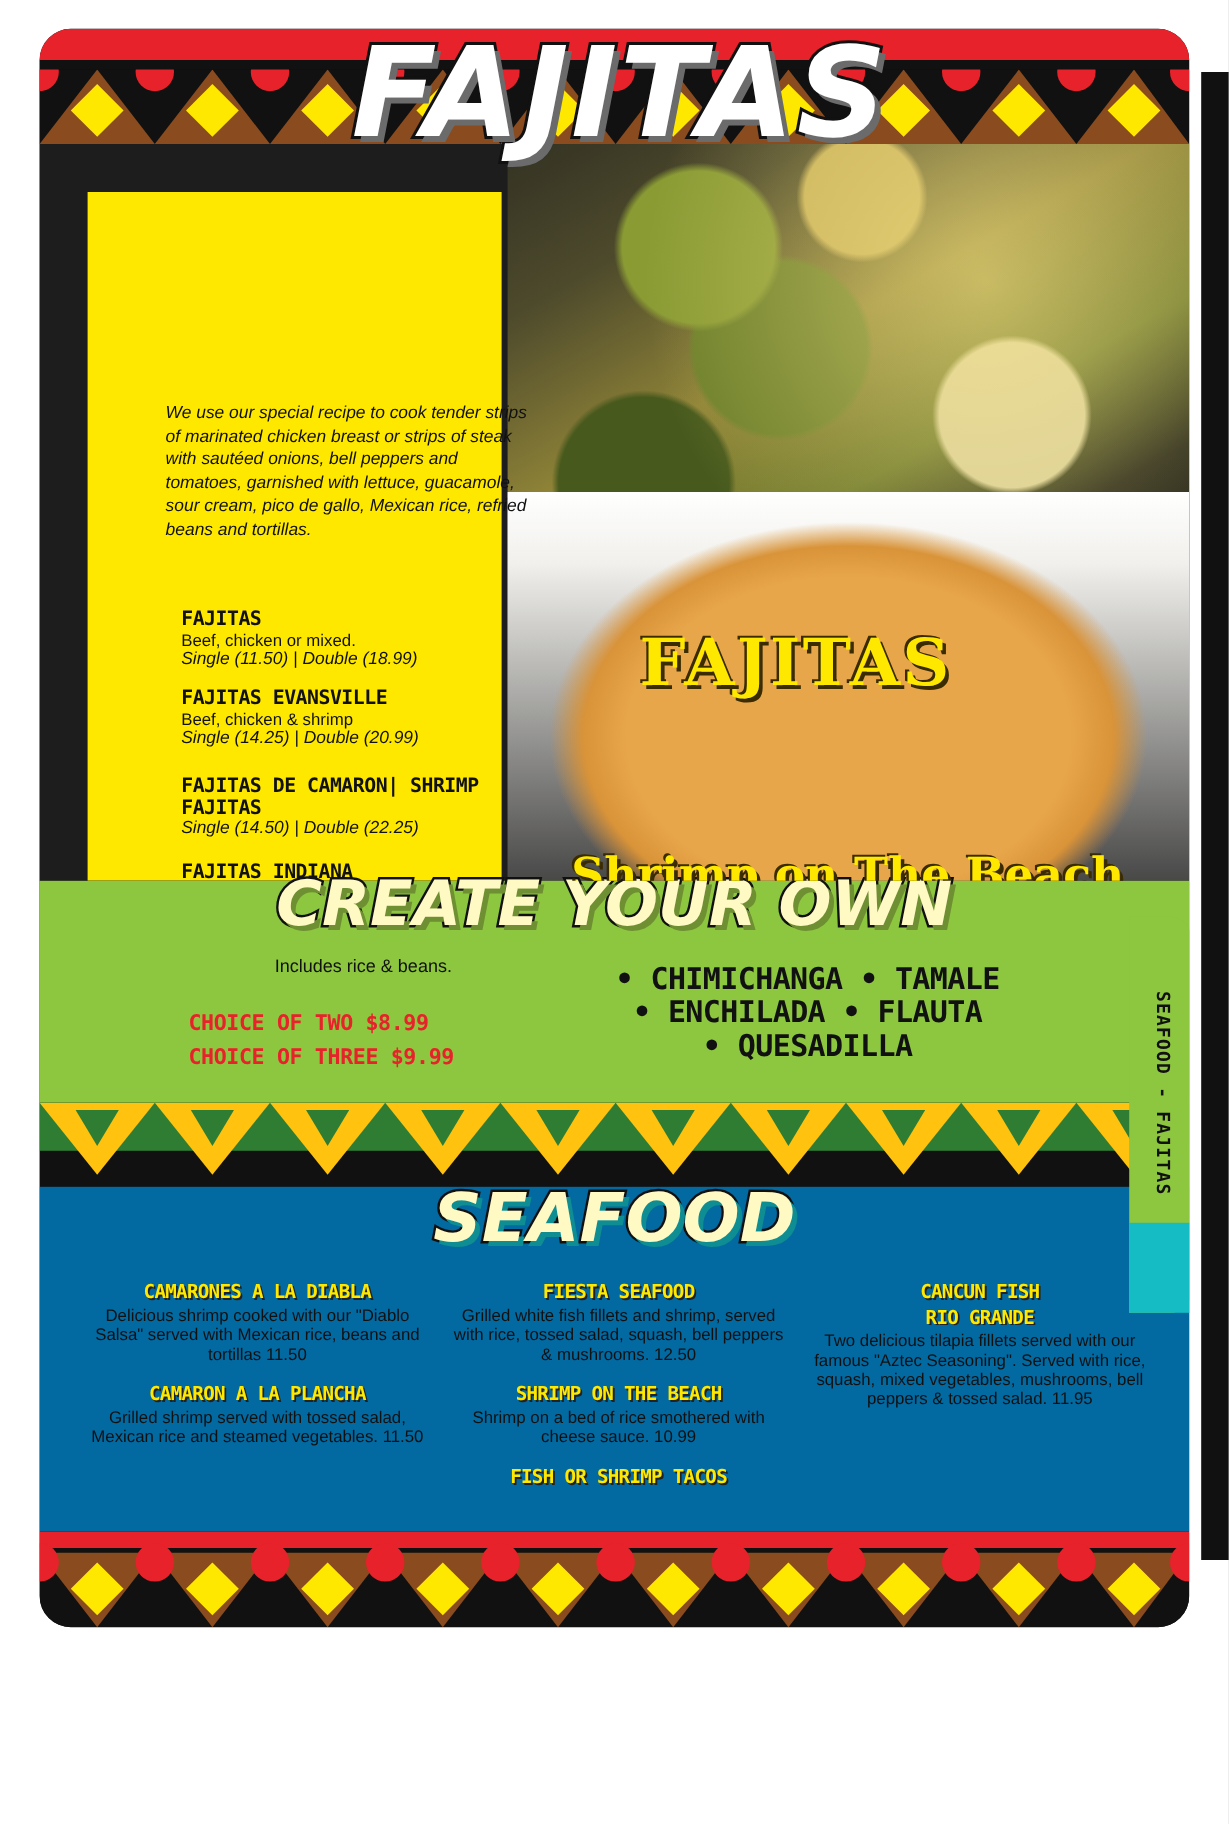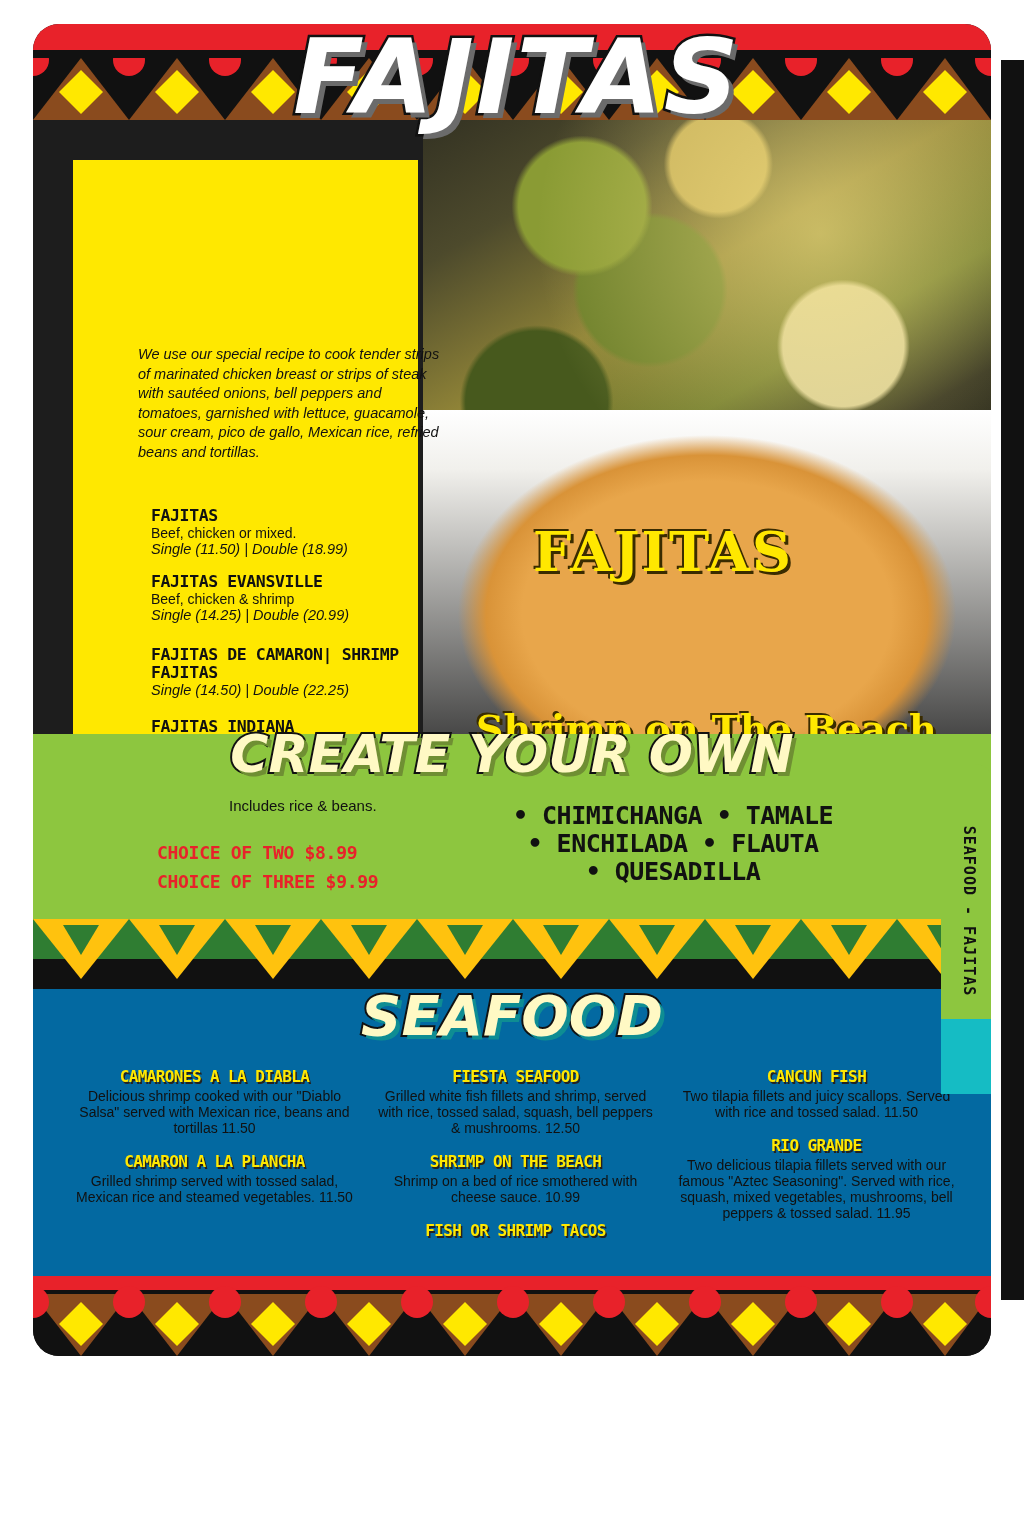--- a/index.html
+++ b/index.html
@@ -55,21 +55,21 @@
   }
   .hero-label{
     position:absolute;font-family:"DejaVu Serif", serif;font-weight:bold;
     color:#ffe800;text-shadow:3px 3px 0 #3a2c00,-2px -2px 0 #3a2c00;
     z-index:6;
   }
   .label-fajitas{left:500px;top:400px;font-size:54px;letter-spacing:2px;}
   .label-shrimp{left:443px;top:586px;font-size:38px;}
 
   .desc{
-    position:absolute;left:105px;top:225px;width:310px;
+    position:absolute;left:105px;top:215px;width:310px;
     font-style:italic;font-size:14.5px;line-height:19.5px;color:#111;
   }
   .menu-list{position:absolute;left:118px;top:386px;width:300px;}
   .mi-name{font-family:"DejaVu Sans Mono", monospace;font-weight:bold;font-size:16.5px;letter-spacing:-.4px;color:#111;}
   .mi-desc{font-size:14px;color:#111;line-height:16px;}
   .mi-price{font-style:italic;font-size:14.5px;color:#111;line-height:17px;}
   .mi{margin-bottom:14px;}
 
   
   .cyo{position:absolute;left:0;top:710px;width:100%;height:185px;background:#8dc63f;}
@@ -260,21 +260,20 @@
       </div>
       <div class="sf-col">
         <div class="sf-name">FIESTA SEAFOOD</div>
         <div class="sf-desc">Grilled white fish fillets and shrimp, served with rice, tossed salad, squash, bell peppers &amp; mushrooms. 12.50</div>
         <div class="sf-name">SHRIMP ON THE BEACH</div>
         <div class="sf-desc">Shrimp on a bed of rice smothered with cheese sauce. 10.99</div>
         <div class="sf-name">FISH OR SHRIMP TACOS</div>
       </div>
       <div class="sf-col">
         <div class="sf-name">CANCUN FISH</div>
-        <div class="sf-desc">Two tilapia fillets and juicy scallops. Served with rice and tossed salad. 11.50</div>
         <div class="sf-name">RIO GRANDE</div>
         <div class="sf-desc">Two delicious tilapia fillets served with our famous "Aztec Seasoning". Served with rice, squash, mixed vegetables, mushrooms, bell peppers &amp; tossed salad. 11.95</div>
       </div>
     </div>
   </div>
 
   <div style="position:absolute;left:0;top:1252px;width:100%;height:80px;">
     <svg width="958" height="80" viewBox="0 0 958 80">
       <rect x="0" y="0" width="958" height="80" fill="#111"></rect>
       <rect x="0" y="0" width="958" height="14" fill="#e8222a"></rect>

